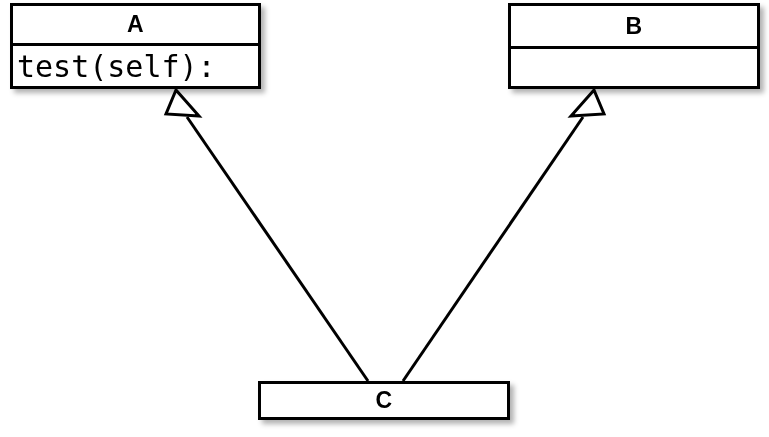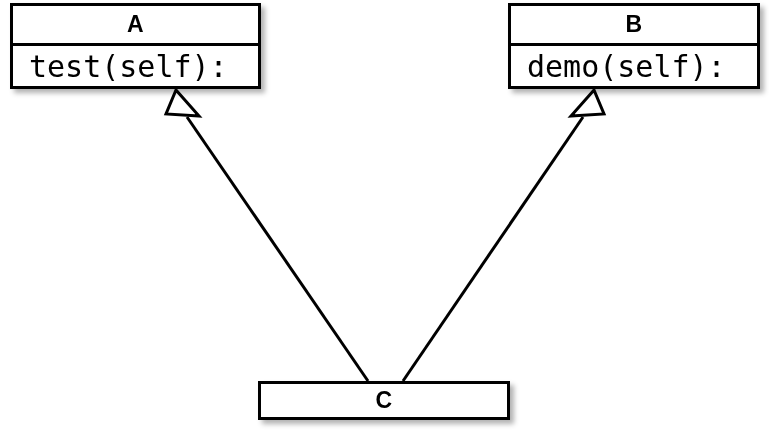--- a/index.html
+++ b/index.html
@@ -43,21 +43,21 @@
     flex: none;
   }
   .class-members {
     box-sizing: border-box;
     display: flex;
     align-items: center;
     justify-content: flex-start;
     font-family: "DejaVu Sans Mono", monospace;
     font-size: 30px;
     color: #000000;
-    padding: 0 16px;
+    padding: 0 4px;
     overflow: hidden;
     white-space: nowrap;
   }
 
   
   #box-a {
     left: 10px;
     top: 3px;
     width: 251px;
     height: 86px;
@@ -111,20 +111,19 @@
 
   <div class="uml-class" id="box-a">
     <div class="class-name">A</div>
     <div class="class-divider"></div>
     <div class="class-members">test(self):</div>
   </div>
 
   <div class="uml-class" id="box-b">
     <div class="class-name">B</div>
     <div class="class-divider"></div>
-    <div class="class-members">demo(self):</div>
   </div>
 
   <div class="uml-class" id="box-c">
     <div class="class-name">C</div>
   </div>
 
 </div>
 
 </body></html>

